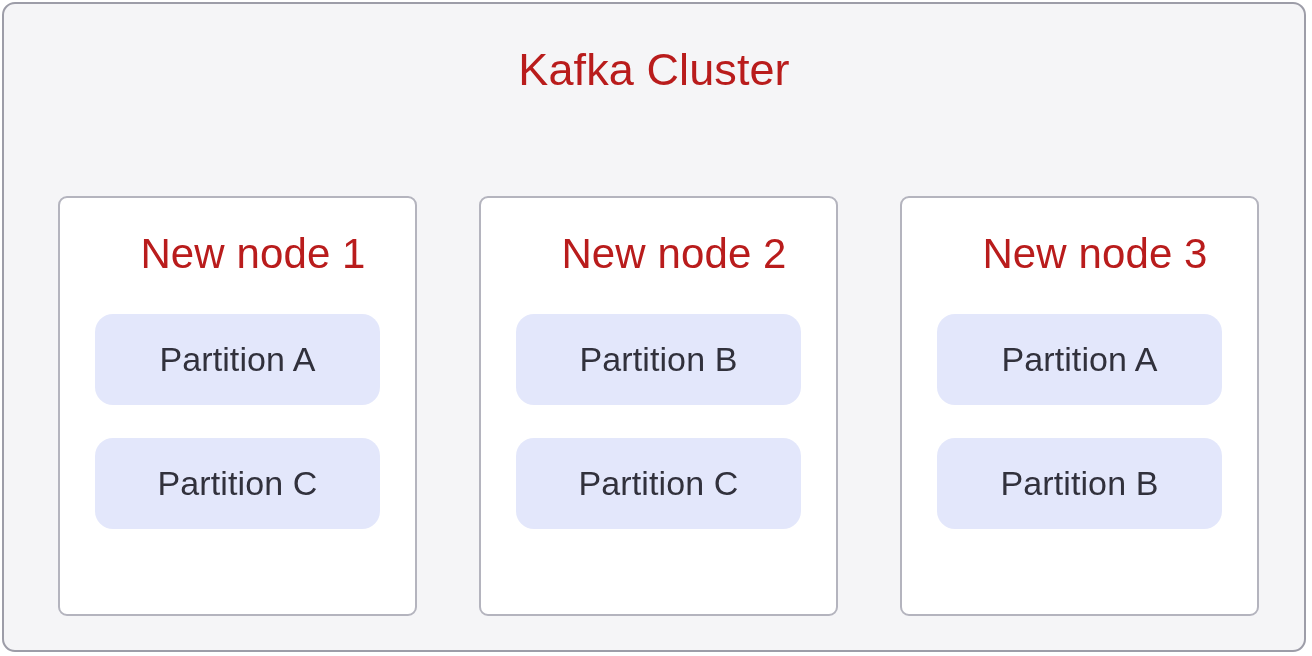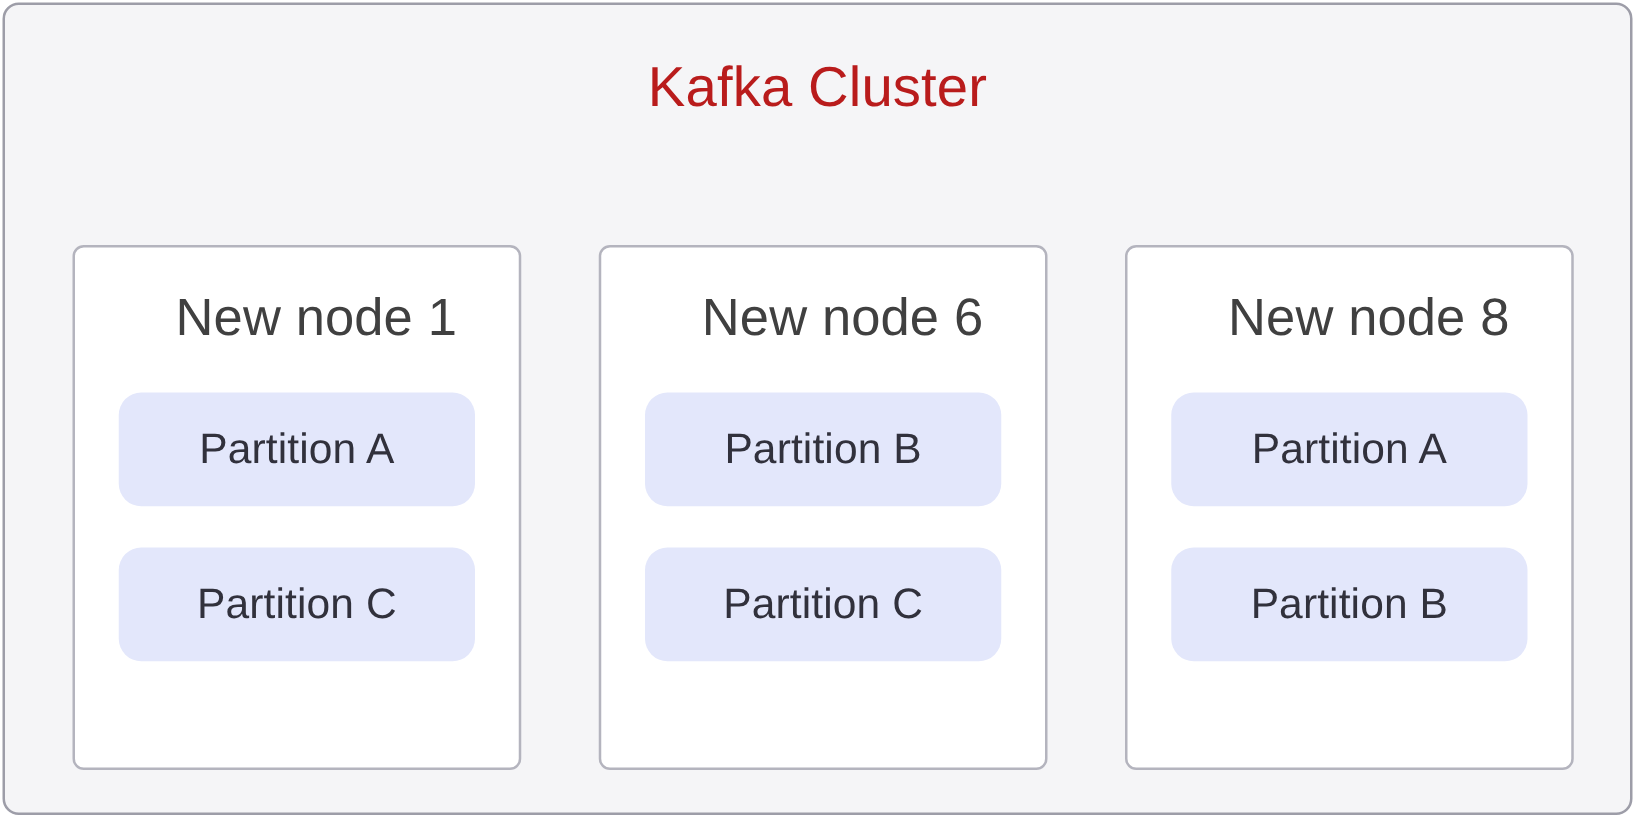--- a/index.html
+++ b/index.html
@@ -64,21 +64,21 @@
     flex-direction: column;
     align-items: center;
     position: relative;
   }
 
   .node-title {
     margin-top: 33px;
     font-size: 42px;
     font-weight: 400;
     line-height: 1.08;
-    color: #404040;
+    color: #b91c1c;
     text-align: center;
     letter-spacing: 0.1px;
     width: 100%;
     padding-left: 31px;
   }
 
   .partitions {
     margin-top: 38px;
     display: flex;
     flex-direction: column;
@@ -113,29 +113,29 @@
 
     <div class="node-card">
       <div class="node-title">New node 1</div>
       <div class="partitions">
         <div class="partition-pill">Partition A</div>
         <div class="partition-pill">Partition C</div>
       </div>
     </div>
 
     <div class="node-card">
-      <div class="node-title">New node 6</div>
+      <div class="node-title">New node 2</div>
       <div class="partitions">
         <div class="partition-pill">Partition B</div>
         <div class="partition-pill">Partition C</div>
       </div>
     </div>
 
     <div class="node-card">
-      <div class="node-title">New node 8</div>
+      <div class="node-title">New node 3</div>
       <div class="partitions">
         <div class="partition-pill">Partition A</div>
         <div class="partition-pill">Partition B</div>
       </div>
     </div>
 
   </div>
 </div>
 
 </body></html>

